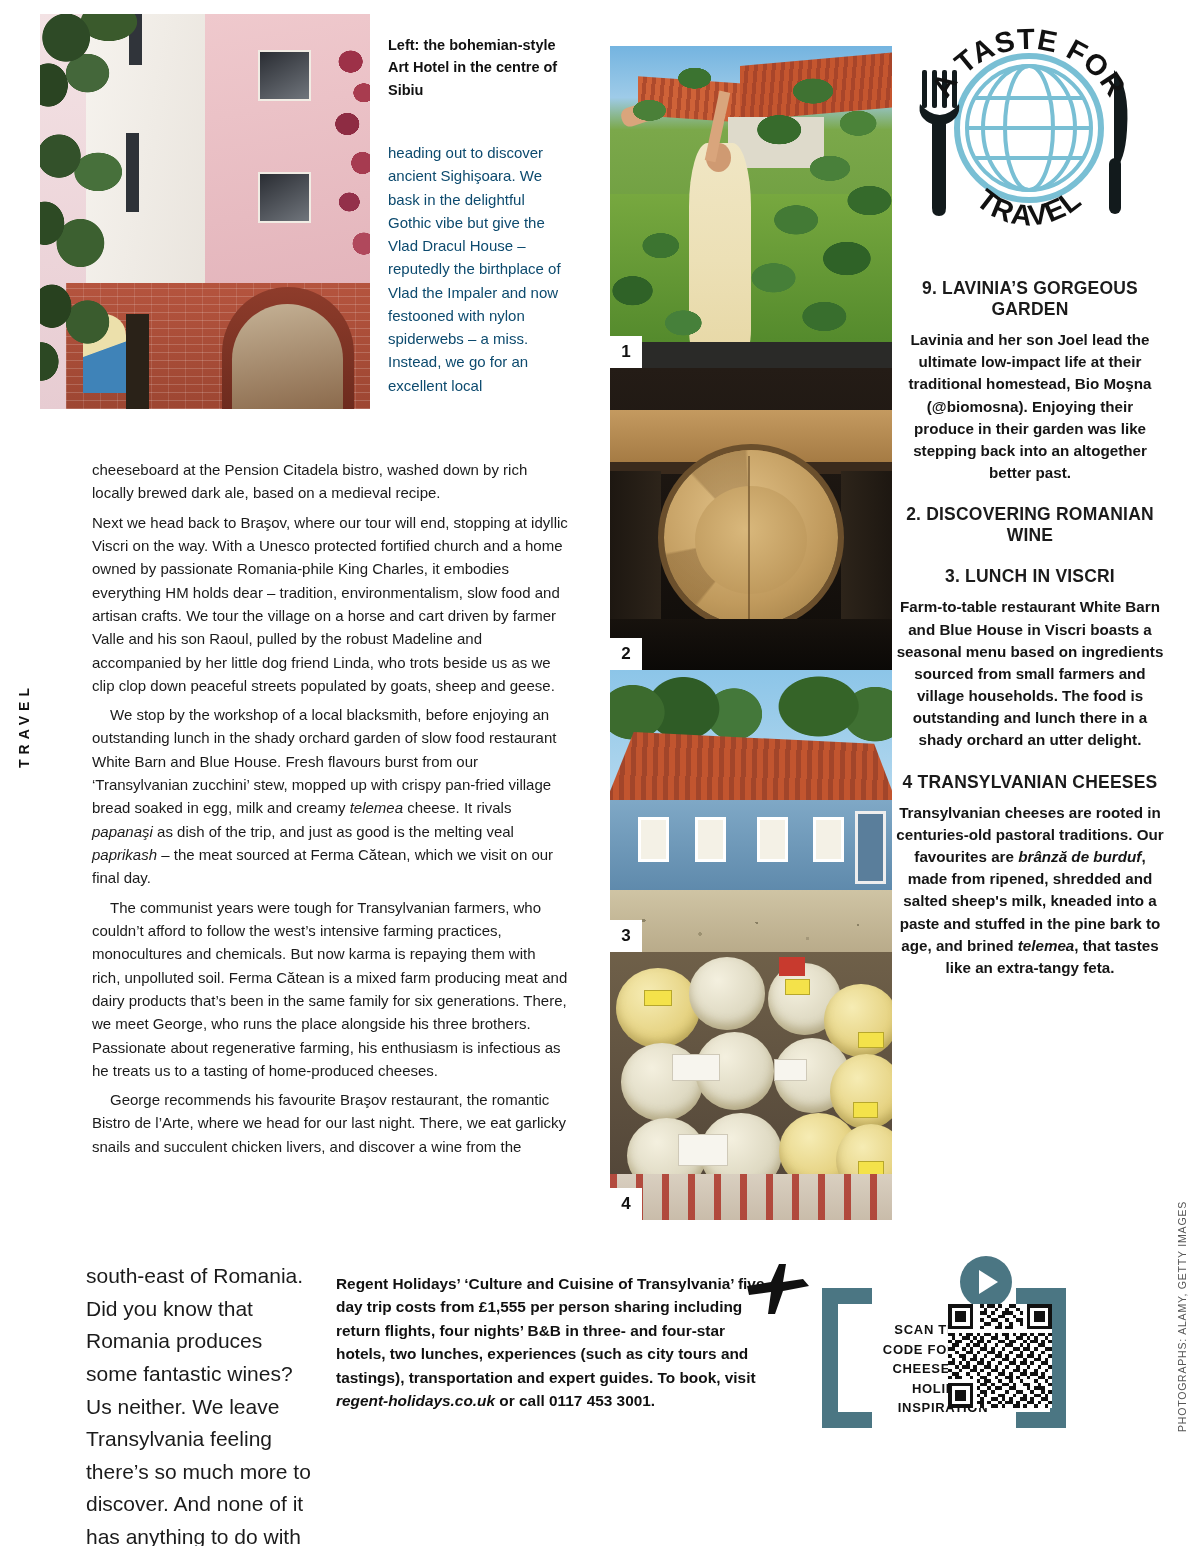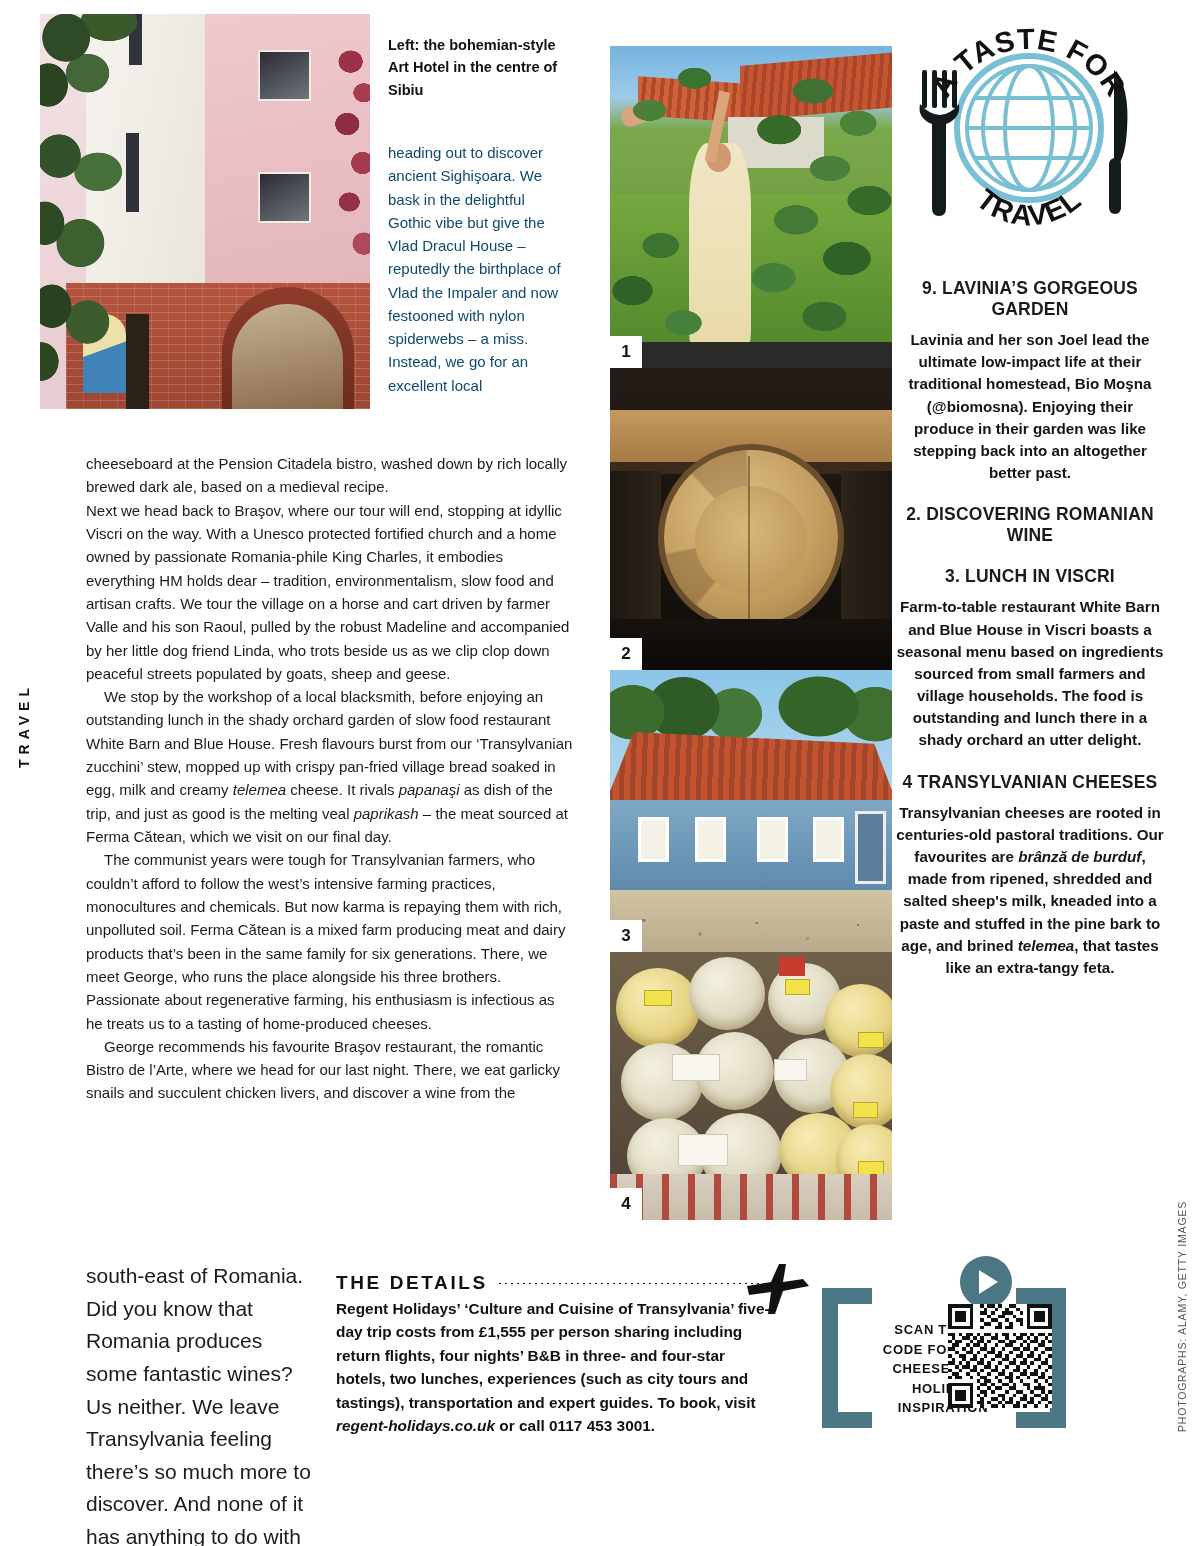--- a/index.html
+++ b/index.html
@@ -198,21 +198,21 @@
     font-size:14.5px; line-height:1.55; font-weight:700; color:#111;
   }
   .colA{
     position:absolute; left:388px; top:141px; width:178px;
     font-size:15px; line-height:1.55; color:#0c4a6e;
   }
   .colWide{
     position:absolute; left:86px; top:452px; width:488px;
     font-size:15px; line-height:1.555; color:#1b1b1b;
   }
-  .colWide p{ margin:0; text-indent:0; }
+  .colWide p{ margin:6px; text-indent:0; }
   .colWide p + p{ text-indent:18px; }
   .secthead{
     font-size:18.5px; font-weight:700; letter-spacing:2.2px;
     margin:20px 0 5px 0 !important; color:#111; text-indent:0 !important;
   }
   .colTail{
     position:absolute; left:86px; top:1260px; width:232px;
     font-size:21px; line-height:1.555; color:#1b1b1b;
   }
   em{ font-style:italic; }
@@ -436,24 +436,20 @@
     <div class="sb-h">2. DISCOVERING ROMANIAN WINE</div>
 
     <div class="sb-h">3. LUNCH IN VISCRI</div>
     <div class="sb-p">Farm-to-table restaurant White Barn and Blue House in Viscri boasts a seasonal menu based on ingredients sourced from small farmers and village households. The food is outstanding and lunch there in a shady orchard an utter delight.</div>
 
     <div class="sb-h">4 TRANSYLVANIAN CHEESES</div>
     <div class="sb-p"><span>Transylvanian cheeses are rooted in centuries-old pastoral traditions. Our favourites are </span><em>brânză de burduf</em><span>, made from ripened, shredded and salted sheep's milk, kneaded into a paste and stuffed in the pine bark to age, and brined </span><em>telemea</em><span>, that tastes like an extra-tangy feta.</span></div>
   </div>
 
   <div class="details">
-    <div class="details-head">
-      <span>THE DETAILS</span>
-      <span class="dotline"></span>
-    </div>
     <div class="details-body"><span>Regent Holidays’ ‘Culture and Cuisine of Transylvania’ five-day trip costs from £1,555 per person sharing including return flights, four nights’ B&amp;B in three- and four-star hotels, two lunches, experiences (such as city tours and tastings), transportation and expert guides. To book, visit </span><em>regent-holidays.co.uk</em><span> or call 0117 453 3001.</span></div>
   </div>
 
   <div class="plane">
     <svg viewBox="0 0 66 56" xmlns="http://www.w3.org/2000/svg" aria-hidden="true">
       <path d="M 2 24 L 26 20 L 34 2 L 41 2 L 38 20 L 58 17 L 64 24 L 38 29 L 30 52 L 23 52 L 26 30 L 4 33 Z" fill="#111"></path>
     </svg>
   </div>
 
   <div class="play"></div>

